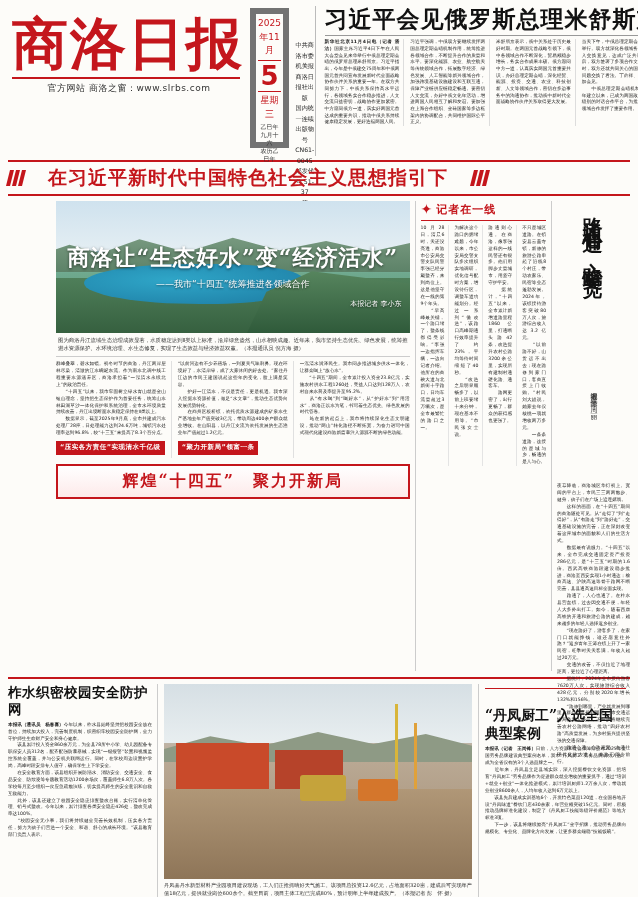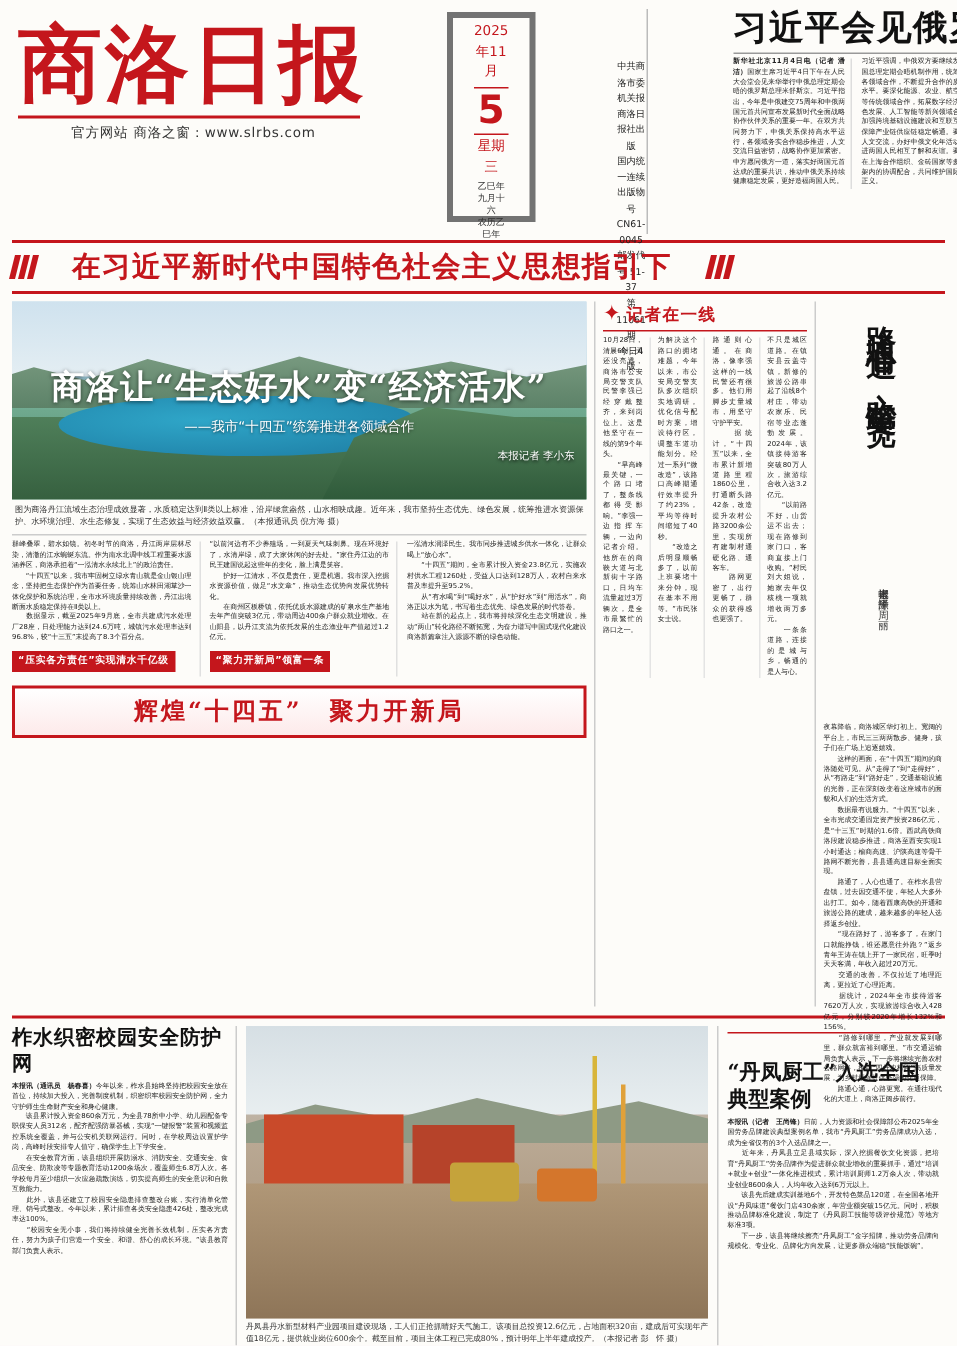--- a/index.html
+++ b/index.html
@@ -15,21 +15,20 @@
     background: #fdfcf9;
     overflow: hidden;
     padding: 6px 8px;
   }
   
   .masthead {
     display: flex;
     align-items: stretch;
     height: 150px;
     border-bottom: none;
-    gap: 48px;
   }
   .logo-block {
     width: 258px;
     padding-top: 8px;
   }
   .logo-cn {
     font-family: "DejaVu Serif", "Liberation Serif", serif;
     font-size: 56px;
     font-weight: bold;
     color: #c4161c;
@@ -52,23 +51,23 @@
   }
   .logo-site {
     font-size: 9px;
     color: #333;
     padding-left: 6px;
     letter-spacing: .5px;
     text-align: center;
   }
   .date-block {
     width: 72px;
-    border: 4px solid #737373;
+    border: 6px solid #737373;
     margin: 2px 6px 8px 6px;
-    padding: 3px 14px;
+    padding: 3px 2px;
     text-align: center;
     color: #c4161c;
     font-size: 9px;
     line-height: 1.5;
   }
   .date-block .d-ymd { font-size: 9px; border-bottom:1px solid #c4161c; padding-bottom:2px;}
   .date-block .d-day {
     font-size: 26px;
     font-weight: bold;
     line-height: 1.1;
@@ -137,21 +136,21 @@
     color: #c4161c;
     letter-spacing: 1px;
     white-space: nowrap;
   }
   
   .main {
     display: flex;
     margin-top: 5px;
     height: 470px;
   }
-  .col-left { width: 388px; padding-right: 5px; }
+  .col-left { width: 388px; padding-right: 5px; margin-left: 48px; }
   .col-mid  { width: 148px; padding: 0 5px; border-left: 1px solid #ccc; border-right:1px solid #ccc;}
   .col-right{ width: 84px; padding-left: 5px; }
   
   .hero {
     position: relative;
     width: 100%;
     height: 132px;
     overflow: hidden;
     background: linear-gradient(#bcd9ea 0%, #9fc7dd 35%, #6fa98e 55%, #4d8a6a 100%);
   }

